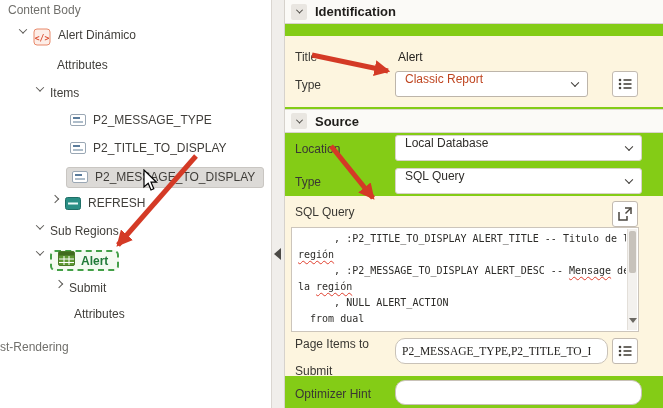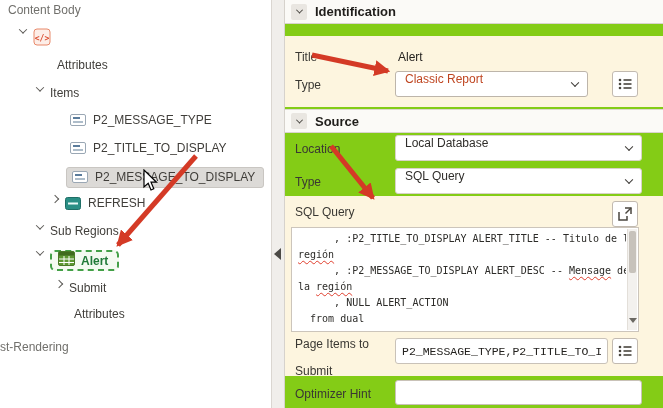--- a/index.html
+++ b/index.html
@@ -31,21 +31,21 @@
   .hbox .chev{width:5px;height:5px;border-color:#45423d}
   .htxt{font-size:13px;font-weight:bold;color:#201e1b}
   .cream{position:absolute;left:0;width:378px;background:var(--field-highlight,#fdf5df)}
   .flabel{position:absolute;font-size:12px;color:#3a3833;white-space:nowrap}
   .fvalue{position:absolute;font-size:12px;color:#24221f;white-space:nowrap}
   .sel{position:absolute;background:#fff;border:1px solid #bdb5aa;border-radius:3px;font-size:12px;color:#2f2d2a;display:flex;padding:0 22px 0 9px;white-space:nowrap;overflow:hidden}
   .sel.light{border-color:#d8d2c9}
   .sc{position:absolute;right:9px;top:50%;width:6px;height:6px;border-right:1.6px solid #3f3c38;border-bottom:1.6px solid #3f3c38;transform:translateY(-70%) rotate(45deg)}
   .accent{color:var(--classic-report-text,#bf4520)}
   .icon-btn{position:absolute;width:26px;height:26px;background:#fff;border:1px solid #c2bab0;border-radius:3px;display:flex;align-items:center;justify-content:center;cursor:pointer}
-  .tinput{position:absolute;background:#fff;border:1px solid #c9c2b8;border-radius:3px;font-size:11.5px;color:#24221f;padding:0 6px;font-family:Liberation Mono, monospace}
+  .tinput{position:absolute;background:#fff;border:1px solid #c9c2b8;border-radius:10px;font-size:11.5px;color:#24221f;padding:0 6px;font-family:Liberation Serif, serif}
 
   
   .editor{position:absolute;background:#fff;border:1px solid #ccc5bb}
   .editor-inner{position:absolute;left:0;top:0;right:12px;bottom:0;padding:3px 0 0 6px;overflow:hidden}
   .cl{white-space:pre;font-family:"DejaVu Sans Mono",monospace;font-size:10px;line-height:16px;color:#2d2c29}
   .misspell{text-decoration:underline;text-decoration-style:wavy;text-decoration-color:#e03e2d;text-underline-offset:2px}
   .code-scrollbar{position:absolute;right:1px;top:1px;bottom:1px;width:10px;background:#f3f1ee;border-left:1px solid #e3dfd9}
   .code-thumb{position:absolute;left:1px;right:1px;top:2px;height:42px;background:#c7c2bb;border-radius:2px}
   .code-down{position:absolute;left:0;right:0;bottom:2px;height:10px;display:flex;align-items:flex-start;justify-content:center}
   .code-down::after{content:"";width:0;height:0;border-left:4px solid transparent;border-right:4px solid transparent;border-top:5px solid #6b6862}
@@ -63,20 +63,21 @@
     <div class="trow" style="left:8px;top:3px">
       <span class="muted">Content Body</span>
     </div>
 
     <div class="trow" style="left:20px;top:28px">
       <span class="chev down"></span>
       <span><svg width="18" height="18">
             <rect x="1" y="1" width="16" height="16" rx="3" fill="#fdeee8" stroke="#e8896b"></rect>
             <text x="9" y="12.5" text-anchor="middle" font-size="8" font-weight="bold" fill="#d9472b" font-family="DejaVu Sans Mono,monospace">&lt;/&gt;</text>
           </svg></span>
+      <span class="tlabel">Alert Dinámico</span>
     </div>
 
     <div class="trow" style="left:57px;top:58px">
       <span class="tlabel">Attributes</span>
     </div>
 
     <div class="trow" style="left:37px;top:86px">
       <span class="chev down"></span>
       <span class="tlabel">Items</span>
     </div>

